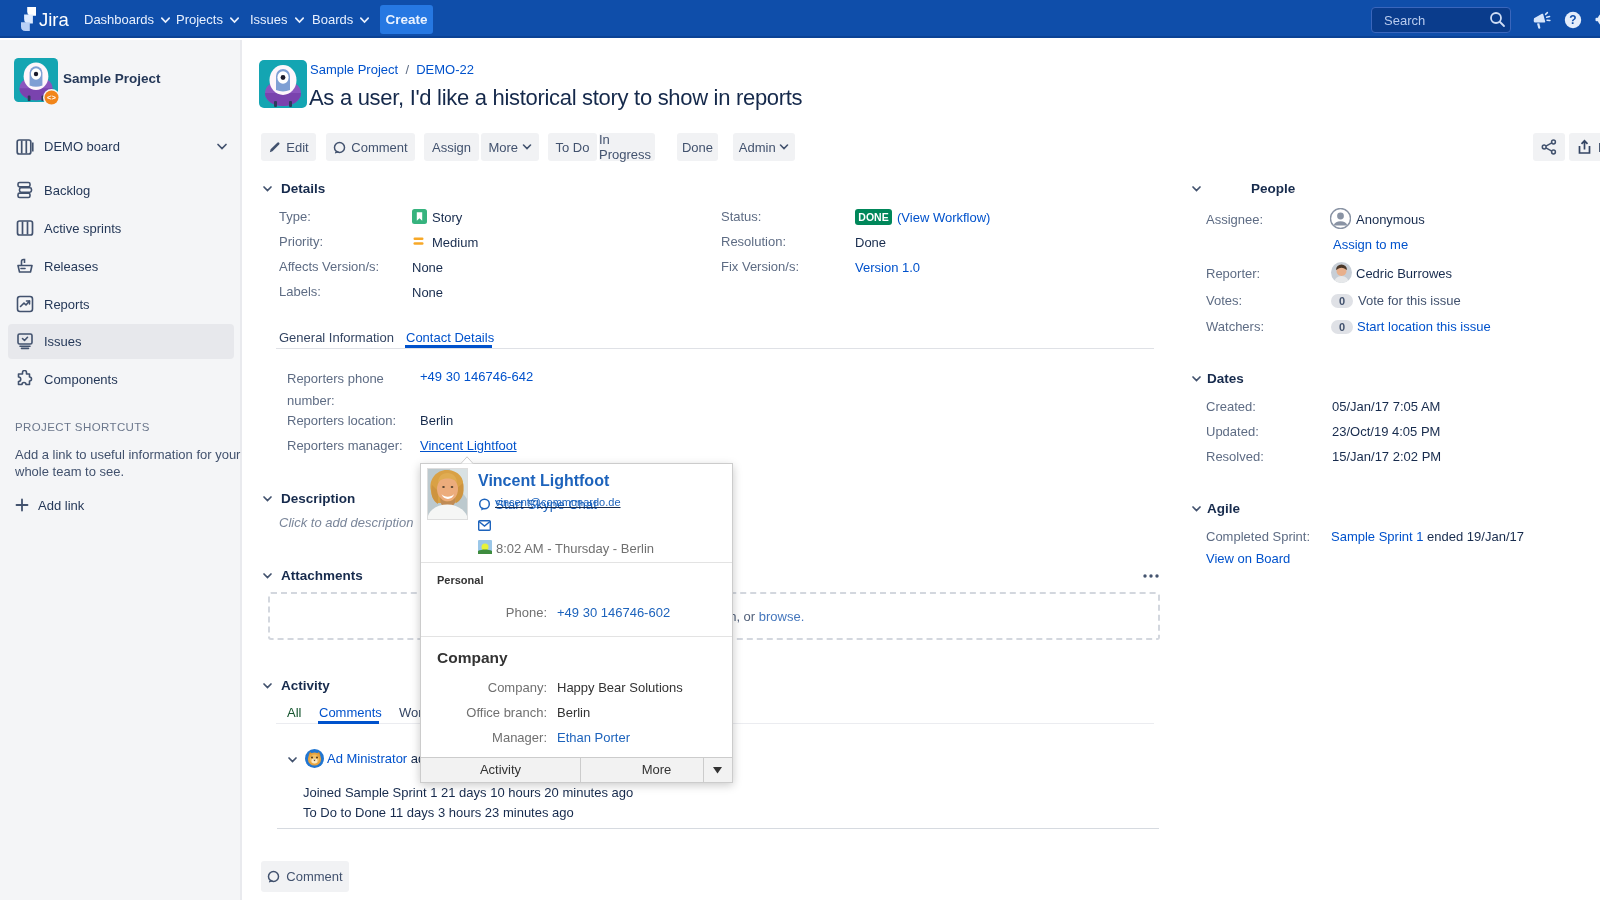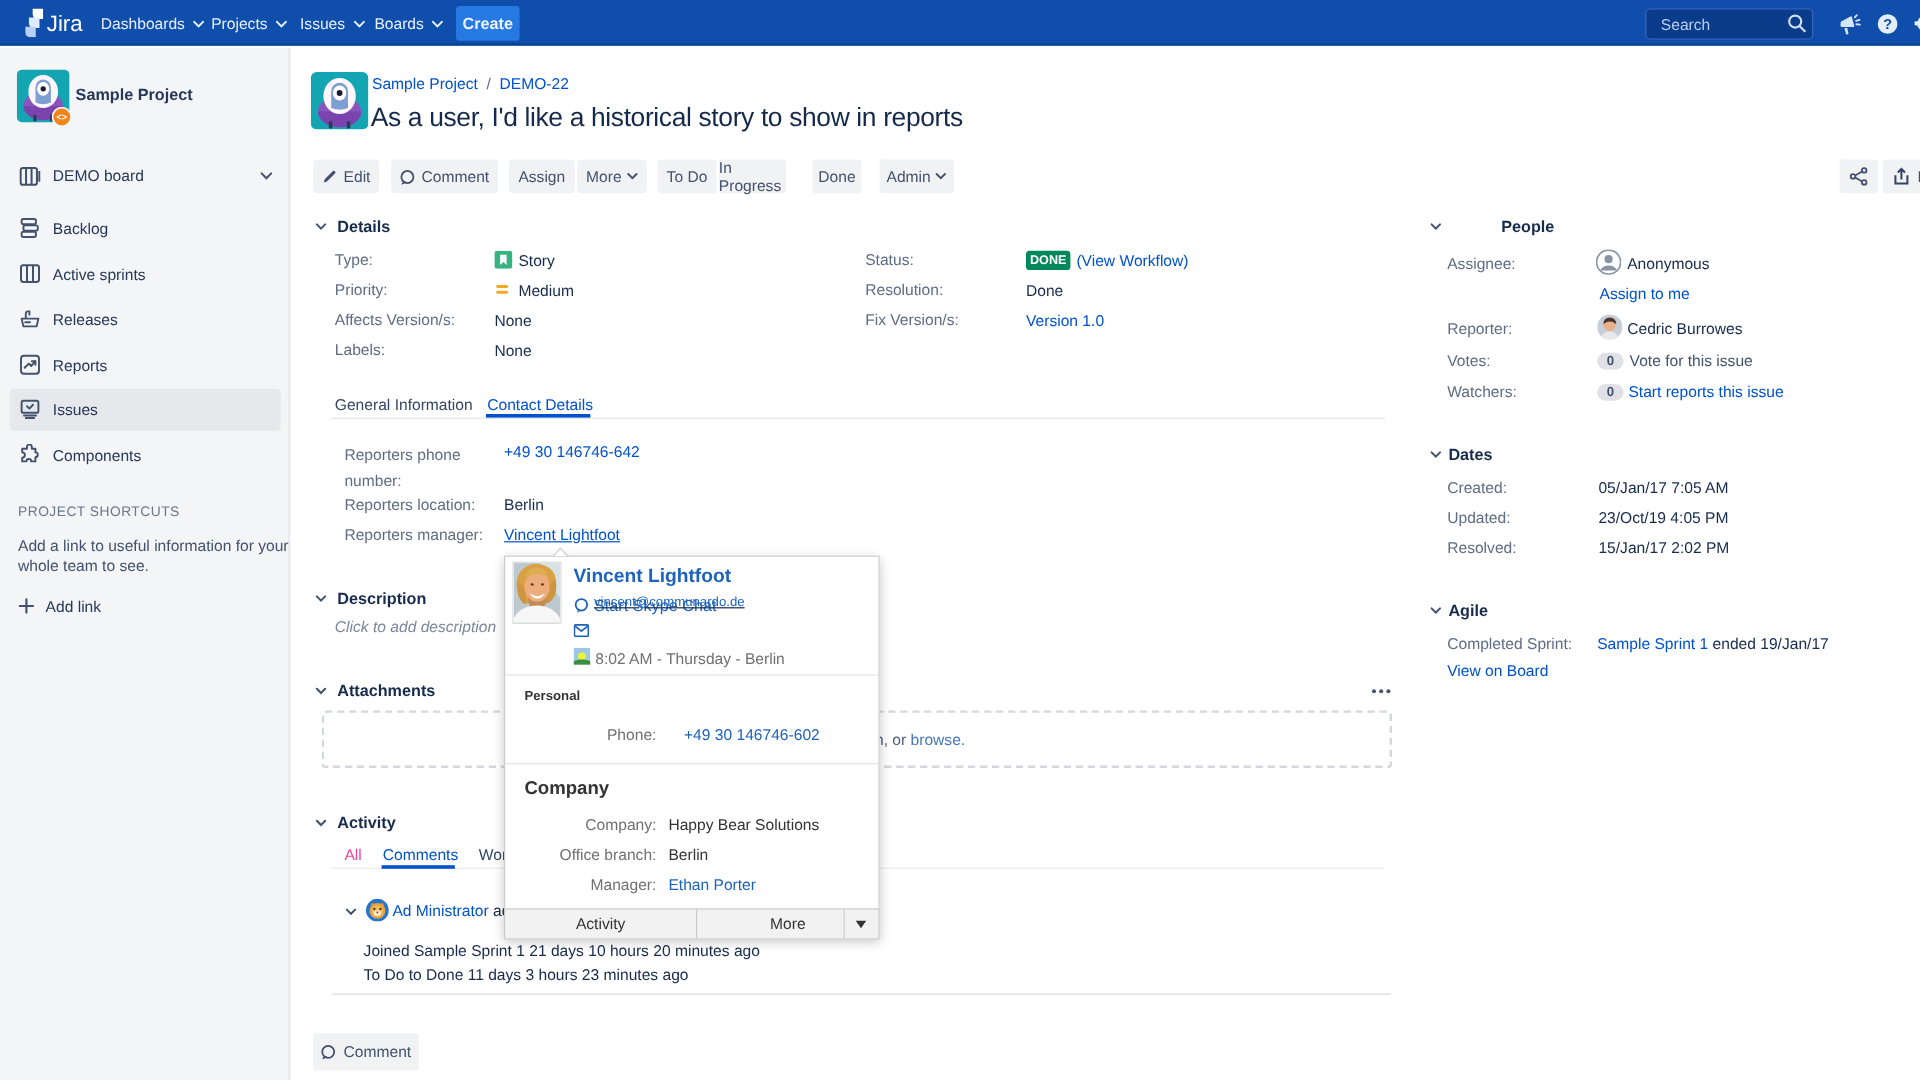--- a/index.html
+++ b/index.html
@@ -262,21 +262,21 @@
     </svg>
 
 <div class="abs" style="left:268px;top:592px;width:892px;height:48px;border:2px dashed #D3D7DE;border-radius:3px;"></div>
 <div class="abs" style="left:628px;top:609px;color:#505F79;">Drop files to attach, or <a href="#" style="color:#4577BD;">browse.</a></div>
 
 <svg class="abs" style="left:262px;top:681px" width="11" height="10" viewBox="0 0 11 10">
       <path d="M2 3 L5.5 6.5 L9 3" stroke="#42526E" stroke-width="1.7" fill="none" stroke-linecap="round"></path>
     </svg>
 <div class="abs sechdr" style="left:281px;top:678px;">Activity</div>
 
-<div class="abs" style="left:287px;top:705px;color:#ec4899;font-size:13px;">All</div>
+<div class="abs" style="left:287px;top:705px;color:#14532d;font-size:13px;">All</div>
 <div class="abs" style="left:319px;top:705px;color:#0052CC;font-size:13px;">Comments</div>
 <div class="abs" style="left:399px;top:705px;color:#344563;font-size:13px;">Work Log</div>
 <div class="abs" style="left:477px;top:705px;color:#344563;font-size:13px;">History</div>
 <div class="abs" style="left:542px;top:705px;color:#344563;font-size:13px;">Activity</div>
 <div class="abs" style="left:276px;top:723px;width:878px;height:1px;background:#EBECF0;"></div>
 <div class="abs" style="left:318px;top:721px;width:61px;height:3px;background:#0052CC;"></div>
 
 <svg class="abs" style="left:287px;top:755px" width="11" height="10" viewBox="0 0 11 10">
       <path d="M2 3 L5.5 6.5 L9 3" stroke="#42526E" stroke-width="1.7" fill="none" stroke-linecap="round"></path>
     </svg>
@@ -326,21 +326,21 @@
     <path d="M5 8 a5.5 5.5 0 0 1 11 0 l-1 -0.5 a7 7 0 0 0 -9 0 z" fill="#4A3728"></path>
     <path d="M3 21 a7.5 7 0 0 1 15 0 z" fill="#E6E8EA"></path>
   </g>
 </svg>
 <div class="abs val" style="left:1356px;top:266px;">Cedric Burrowes</div>
 <div class="abs lbl" style="left:1206px;top:293px;">Votes:</div>
 <div class="abs" style="left:1331px;top:294px;width:22px;height:14px;background:#DFE1E6;border-radius:7px;font-size:11px;font-weight:bold;color:#42526E;text-align:center;line-height:14px;">0</div>
 <div class="abs" style="left:1358px;top:293px;color:#42526E;">Vote for this issue</div>
 <div class="abs lbl" style="left:1206px;top:319px;">Watchers:</div>
 <div class="abs" style="left:1331px;top:320px;width:22px;height:14px;background:#DFE1E6;border-radius:7px;font-size:11px;font-weight:bold;color:#42526E;text-align:center;line-height:14px;">0</div>
-<div class="abs" style="left:1357px;top:319px;"><a href="#">Start reports this issue</a></div>
+<div class="abs" style="left:1357px;top:319px;"><a href="#">Start location this issue</a></div>
 
 <svg class="abs" style="left:1191px;top:374px" width="11" height="10" viewBox="0 0 11 10">
       <path d="M2 3 L5.5 6.5 L9 3" stroke="#42526E" stroke-width="1.7" fill="none" stroke-linecap="round"></path>
     </svg>
 <div class="abs sechdr" style="left:1207px;top:371px;">Dates</div>
 <div class="abs lbl" style="left:1206px;top:399px;">Created:</div>
 <div class="abs val" style="left:1332px;top:399px;">05/Jan/17 7:05 AM</div>
 <div class="abs lbl" style="left:1206px;top:424px;">Updated:</div>
 <div class="abs val" style="left:1332px;top:424px;">23/Oct/19 4:05 PM</div>
 <div class="abs lbl" style="left:1206px;top:449px;">Resolved:</div>
@@ -388,21 +388,21 @@
 <svg class="abs" style="left:478px;top:540px" width="14" height="14" viewBox="0 0 14 14">
       <rect width="14" height="14" rx="1" fill="#9BC7E8"></rect>
       <circle cx="7" cy="7" r="3.5" fill="#E8F23A"></circle>
       <path d="M0 14 L0 11 C4 9 10 9 14 11 L14 14 Z" fill="#3E8C3E"></path>
     </svg>
 <div class="abs" style="left:496px;top:541px;font-size:13px;color:#707070;">8:02 AM - Thursday - Berlin</div>
 <div class="abs" style="left:421px;top:562px;width:311px;height:1px;background:#E3E3E3;"></div>
 
 <div class="abs" style="left:437px;top:574px;font-size:11px;font-weight:bold;color:#333;">Personal</div>
 <div class="abs" style="left:437px;top:605px;width:110px;text-align:right;color:#707070;">Phone:</div>
-<div class="abs" style="left:557px;top:605px;margin-left:13px;"><a href="#" style="color:#1D63BC;">+49 30 146746-602</a></div>
+<div class="abs" style="left:557px;top:605px;"><a href="#" style="color:#1D63BC;">+49 30 146746-602</a></div>
 <div class="abs" style="left:421px;top:636px;width:311px;height:1px;background:#E3E3E3;"></div>
 
 <div class="abs" style="left:437px;top:649px;font-size:15.5px;font-weight:bold;color:#333;">Company</div>
 <div class="abs" style="left:437px;top:680px;width:110px;text-align:right;color:#707070;">Company:</div>
 <div class="abs" style="left:557px;top:680px;color:#333;">Happy Bear Solutions</div>
 <div class="abs" style="left:437px;top:705px;width:110px;text-align:right;color:#707070;">Office branch:</div>
 <div class="abs" style="left:557px;top:705px;color:#333;">Berlin</div>
 <div class="abs" style="left:437px;top:730px;width:110px;text-align:right;color:#707070;">Manager:</div>
 <div class="abs" style="left:557px;top:730px;"><a href="#" style="color:#1D63BC;">Ethan Porter</a></div>
 

